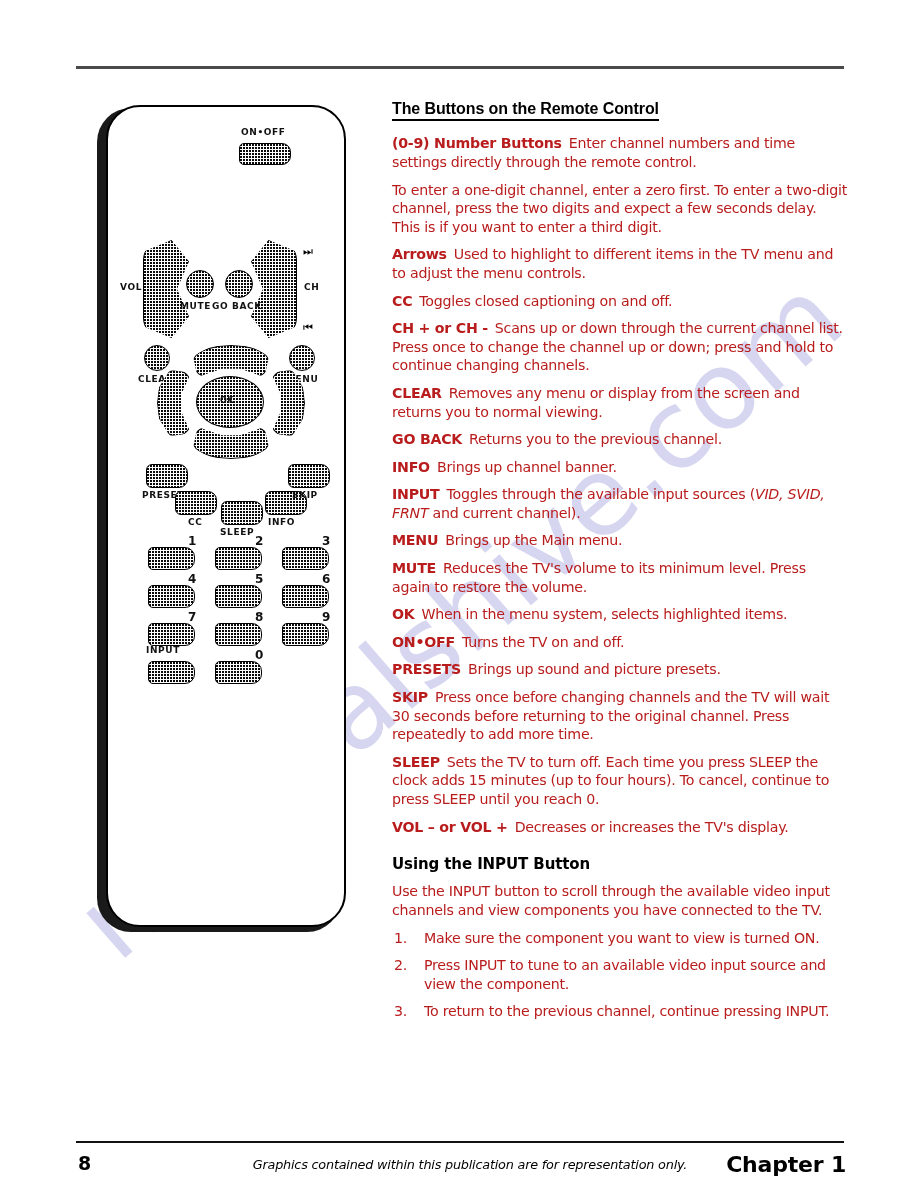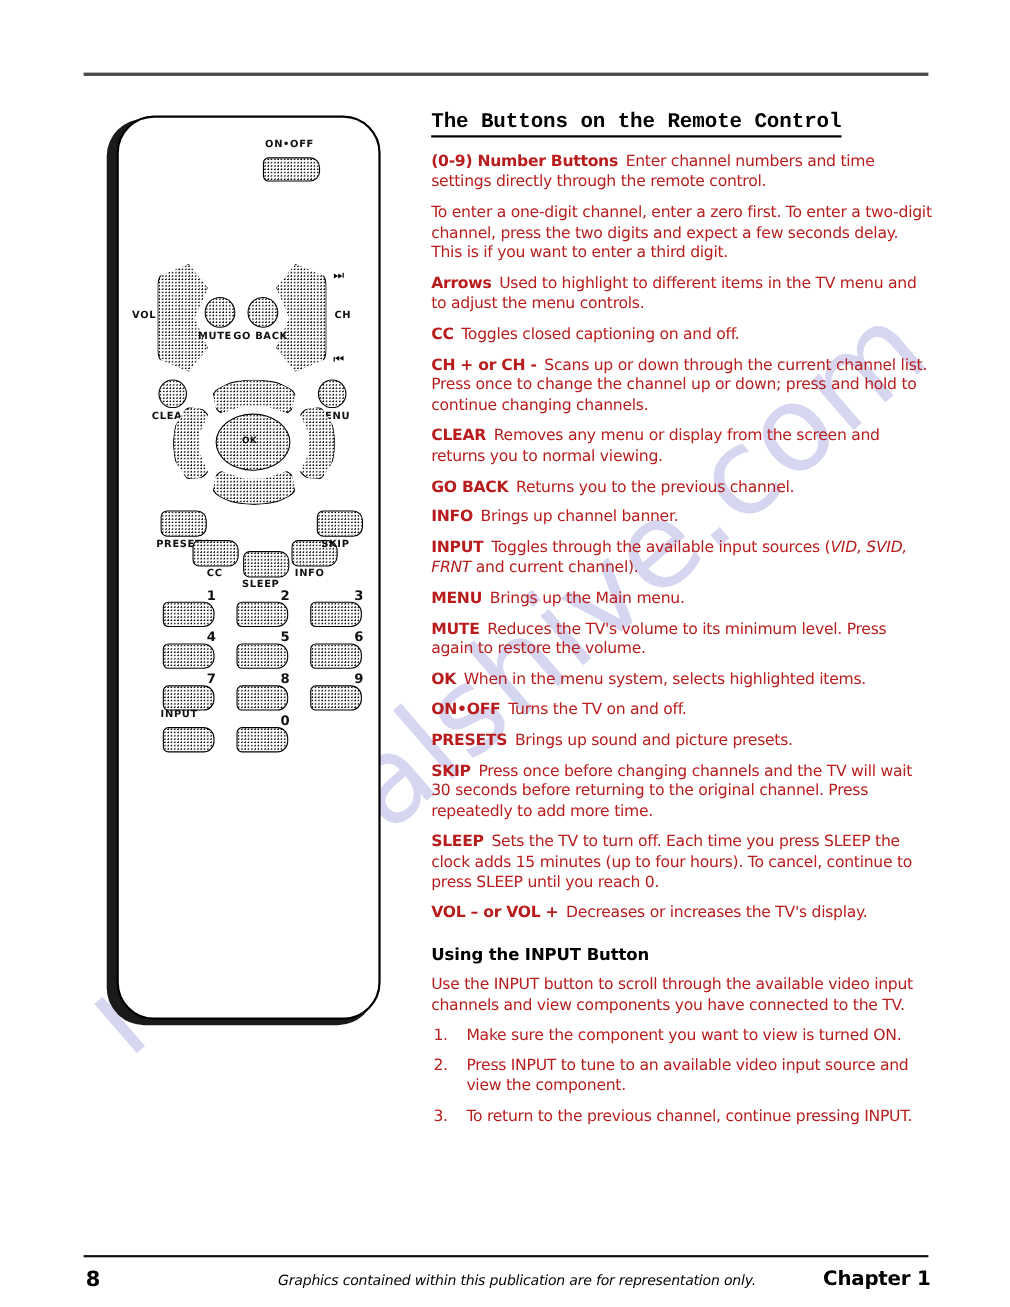--- a/index.html
+++ b/index.html
@@ -228,22 +228,22 @@
     width: 47px; height: 23px;
     border-radius: 5px 10px 10px 5px;
   }
   .k-input {
     width: 47px; height: 23px;
     border-radius: 5px 10px 10px 5px;
   }
 
   
   .sec-title {
-    font-family: Liberation Mono, monospace;
-    font-size: 19px;
+    font-family: Liberation Sans, sans-serif;
+    font-size: 16px;
     font-weight: 700;
     letter-spacing: -0.1px;
     border-bottom: 2px solid #000;
     display: inline-block;
     padding-bottom: 1px;
     margin: 0 0 13px 0;
     line-height: 1.15;
   }
   .sub-title {
     font-family: "DejaVu Sans", sans-serif;
@@ -325,21 +325,21 @@
     font-style: italic;
     font-size: 12.8px;
     letter-spacing: -0.2px;
     z-index: 4;
   }
   .footer-chapter {
     position: absolute;
     right: 72px;
     top: 1152px;
     font-family: "DejaVu Sans", sans-serif;
-    font-size: 18px;
+    font-size: 22px;
     font-weight: 700;
     letter-spacing: -0.2px;
     z-index: 4;
   }
 </style>
 </head>
 <body>
 
 <div class="page">
 

